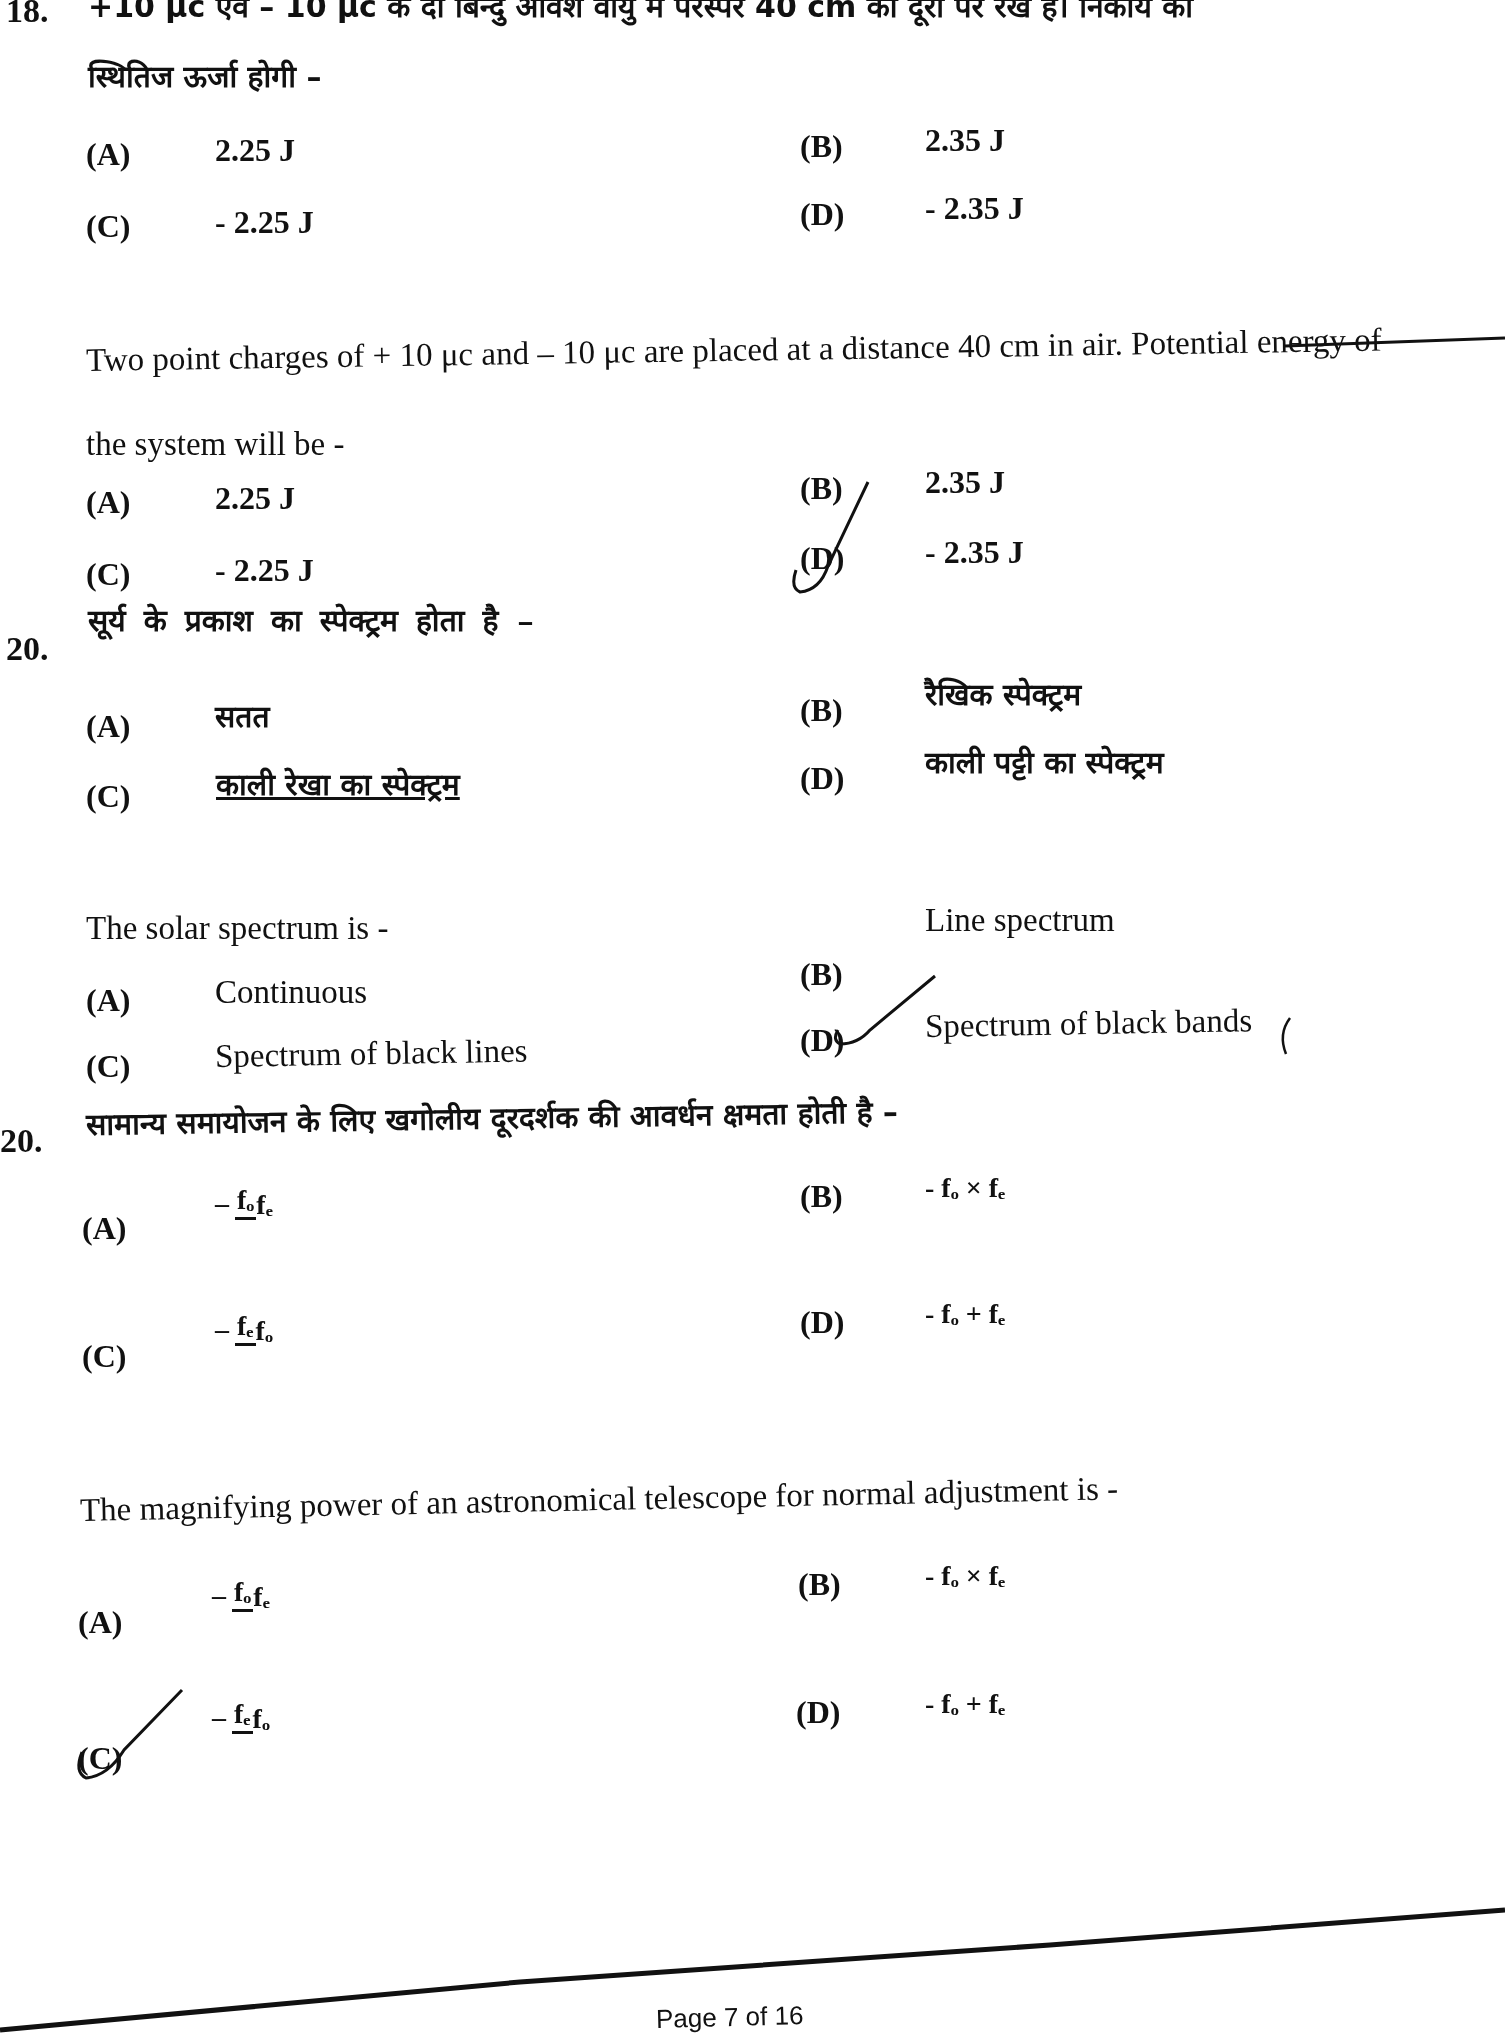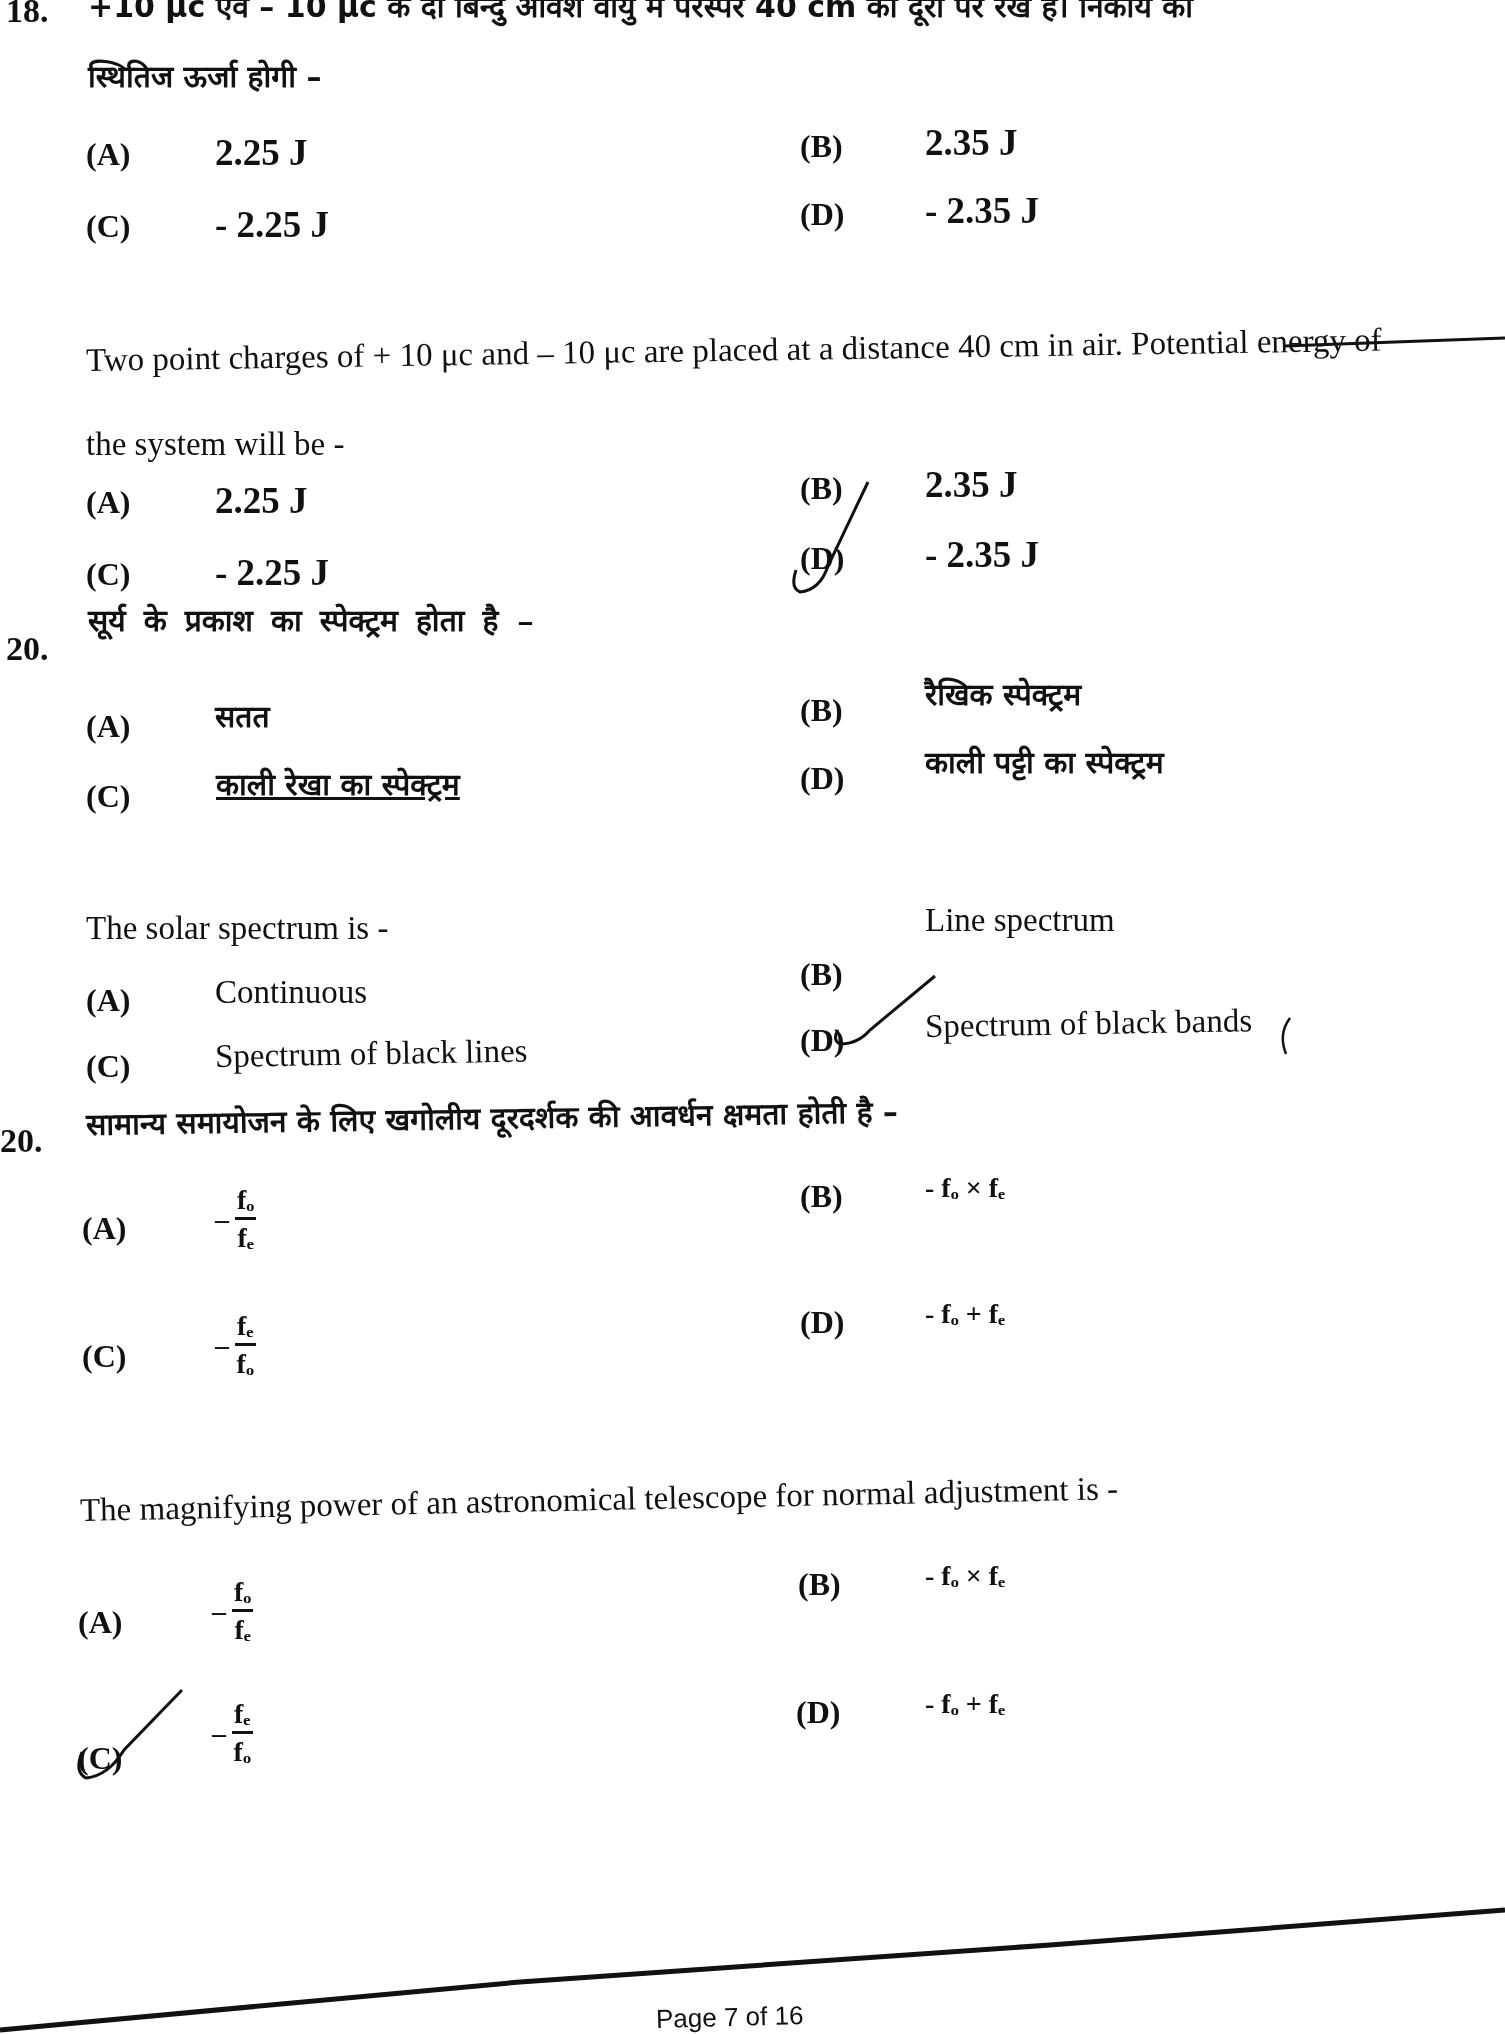--- a/index.html
+++ b/index.html
@@ -3,24 +3,24 @@
 <meta charset="utf-8">
 <style>
   html, body { margin:0; padding:0; background:#ffffff; }
   body { width:1505px; height:2034px; position:relative; overflow:hidden;
          font-family:"Liberation Serif","DejaVu Serif",serif; color:#111; }
   .abs { position:absolute; white-space:nowrap; line-height:1; }
   .qnum { font-weight:bold; font-size:34px; }
   .text { font-size:33px; }
   .hindi { font-family:"DejaVu Sans",sans-serif; font-size:30px; font-weight:bold; }
   .lbl { font-weight:bold; font-size:32px; }
-  .val { font-size:37px; font-weight:bold; }
+  .val { font-size:32px; font-weight:bold; }
   .frac { position:absolute; display:inline-flex; align-items:center; font-weight:bold; font-size:28px; }
   .frac .minus { margin-right:6px; }
-  .frac .stack { display:inline-flex; flex-direction:column; align-items:center; line-height:1; }
+  .frac .stack { display:inline-flex; flex-direction:row; align-items:center; line-height:1; }
   .frac .num { padding:0 2px 3px; border-bottom:3px solid #111; }
   .frac .den { padding-top:4px; }
   .footer { font-family:"Liberation Sans",sans-serif; font-size:26px; }
   svg.overlay { position:absolute; left:0; top:0; }
 </style>
 </head>
 <body>
 
 <div class="abs qnum" style="left:6px;top:-6px;">18.</div>
 <div class="abs hindi" style="left:88px;top:-8px;">+10 μc एवं – 10 μc के दो बिन्दु आवेश वायु में परस्पर 40 cm की दूरी पर रखे हैं। निकाय की</div>

